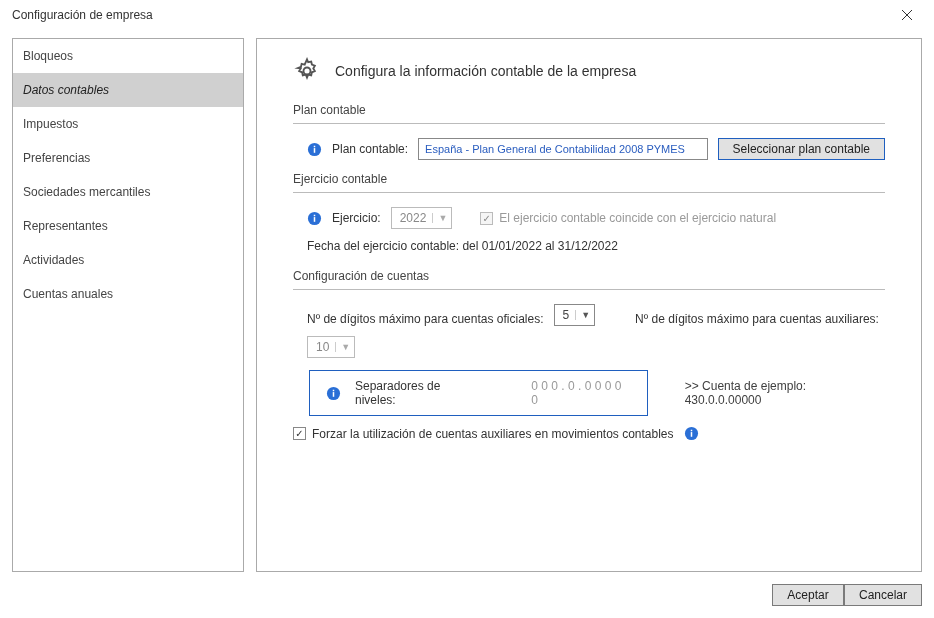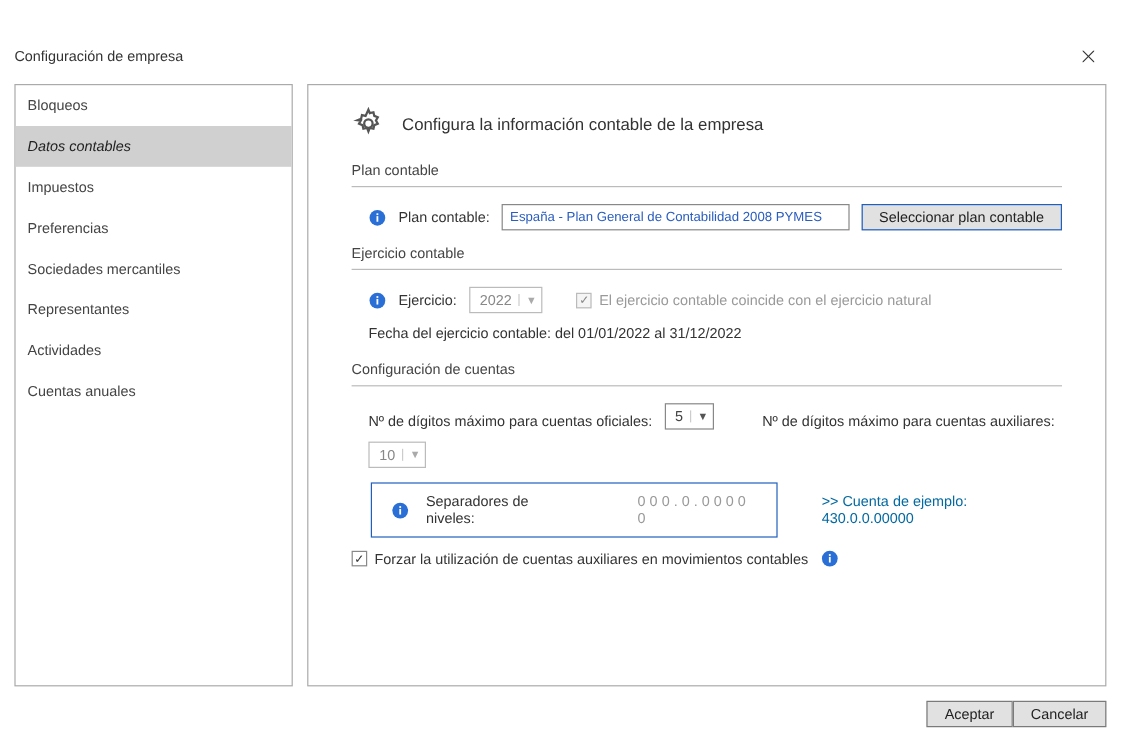--- a/index.html
+++ b/index.html
@@ -15,21 +15,20 @@
       height: 618px;
       display: flex;
       flex-direction: column;
     }
     .titlebar {
       display: flex;
       justify-content: space-between;
       align-items: center;
       padding: 6px 12px;
       height: 30px;
-      margin-top: 32px;
     }
     .titlebar-title {
       font-size: 12px;
       color: #333;
     }
     .close-btn {
       width: 30px;
       height: 22px;
       display: flex;
       align-items: center;
@@ -196,21 +195,21 @@
     .sep-digits {
       display: inline-flex;
       align-items: center;
       gap: 7px;
       color: #999;
       font-size: 12px;
       letter-spacing: 0;
     }
     .example-text {
       font-size: 12px;
-      color: #0369a1;
+      color: #404040;
       margin-left: 16px;
     }
     .footer {
       display: flex;
       justify-content: flex-end;
       gap: 0;
       padding: 8px 12px 12px 12px;
     }
     .footer .btn { min-width: 72px; }
   </style>

